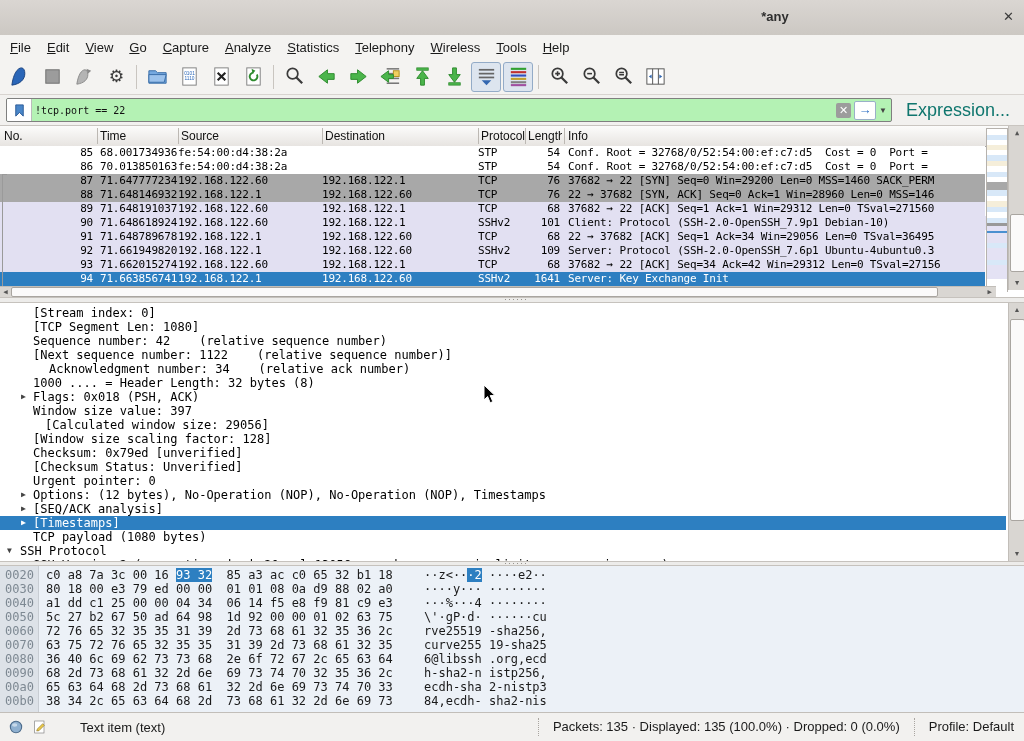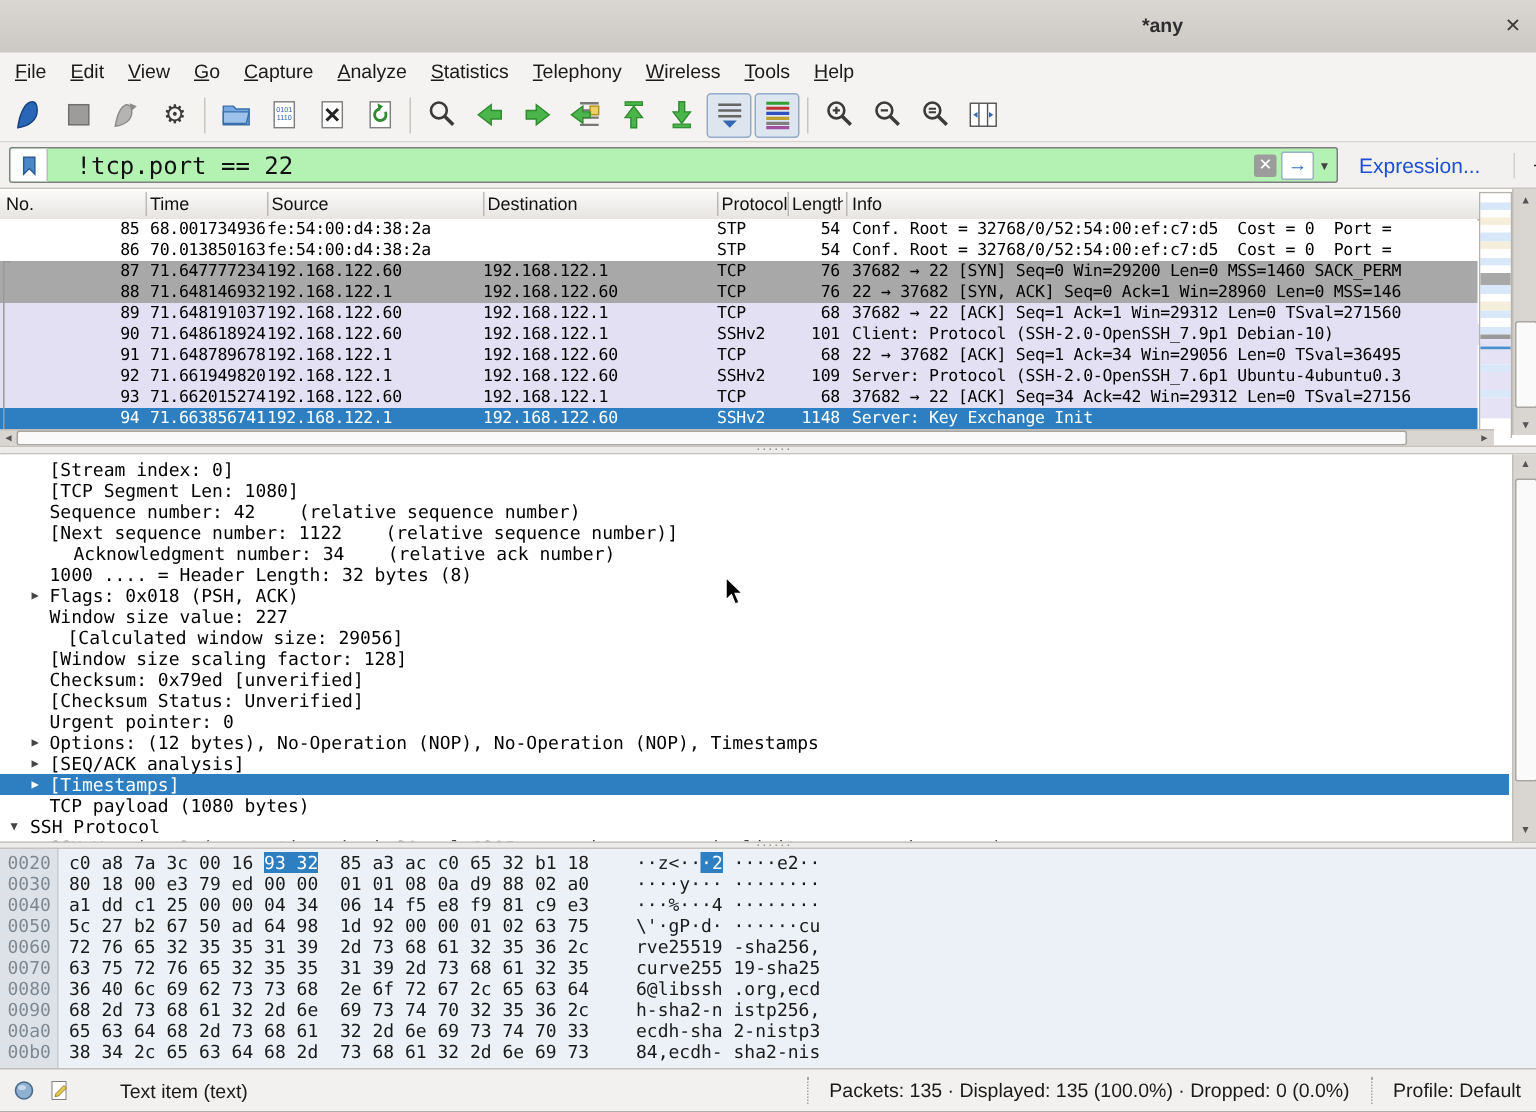--- a/index.html
+++ b/index.html
@@ -23,26 +23,26 @@
   .tb-btn svg{width:23px;height:23px;}
   .tb-btn.pressed{background:#dde5ef;border:1px solid #93abc7;}
   .tb-sep{width:1px;height:24px;background:#c9c5c0;margin:0 4px;}
   
   #filterbar{position:absolute;left:0;top:95px;width:1024px;height:31px;background:#f2f1ef;
              border-bottom:1px solid #c9c5c0;display:flex;align-items:center;box-sizing:border-box;padding:0 6px;}
   #filter-entry{flex:0 0 884px;height:22px;border:1px solid #7f7f7f;border-radius:2px;background:var(--filter-green);
                 display:flex;align-items:center;overflow:hidden;}
   #filter-bookmark{width:24px;height:100%;background:#fff;border-right:1px solid #bbb;display:flex;align-items:center;justify-content:center;}
   #filter-bookmark svg{width:15px;height:15px;}
-  #filter-text{flex:1;font-family:"DejaVu Sans Mono",monospace;font-size:16px;color:#111;padding-left:19px;white-space:pre;}
+  #filter-text{flex:1;font-family:"DejaVu Sans Mono",monospace;font-size:10px;color:#111;padding-left:3px;white-space:pre;}
   #filter-clear{width:15px;height:15px;background:#9c9c9c;border-radius:2px;color:#fff;font-size:11px;line-height:15px;text-align:center;margin-right:3px;}
   #filter-apply{width:20px;height:17px;background:#fff;border:1px solid #9ab0c8;border-radius:2px;color:#2f6fc4;
                 font-size:13px;line-height:15px;text-align:center;font-weight:bold;margin-right:3px;}
   #filter-caret{font-size:8px;color:#444;margin-right:4px;}
-  #expression-label{font-size:14px;color:#1d4ed8;margin-left:14px;}
+  #expression-label{font-size:18px;color:#0f766e;margin-left:14px;}
   #add-filter-btn{font-size:15px;color:#1a1a1a;margin-left:22px;padding-left:12px;border-left:1px solid #d4d0cc;}
   
   #packet-list{position:absolute;left:0;top:126px;width:1024px;height:171px;background:#fff;
                font-family:"DejaVu Sans Mono",monospace;font-size:11px;letter-spacing:-0.2px;}
   #pl-header{position:absolute;left:0;top:0;width:1024px;height:20px;
              background:linear-gradient(#fcfcfb,#e7e4e1);border-bottom:1px solid #a8a4a0;
              font-family:"Liberation Sans",sans-serif;font-size:12px;letter-spacing:0;color:#111;}
   .pl-col-label{position:absolute;top:0;line-height:20px;overflow:hidden;white-space:nowrap;}
   .pl-col-sep{position:absolute;top:2px;height:16px;width:1px;background:#bcb8b3;}
   .pkt-row{position:absolute;left:0;width:985px;height:14px;line-height:14px;white-space:pre;color:#000;}
@@ -306,21 +306,21 @@
     <div id="pl-rows">
         <div class="pkt-row r-stp" style="top: 20px;"><span class="f-no">85</span><span class="f-time">68.001734936</span><span class="f-src">fe:54:00:d4:38:2a</span><span class="f-dst"></span><span class="f-proto">STP</span><span class="f-len">54</span><span class="f-info">Conf. Root = 32768/0/52:54:00:ef:c7:d5  Cost = 0  Port =</span></div>
         <div class="pkt-row r-stp" style="top: 34px;"><span class="f-no">86</span><span class="f-time">70.013850163</span><span class="f-src">fe:54:00:d4:38:2a</span><span class="f-dst"></span><span class="f-proto">STP</span><span class="f-len">54</span><span class="f-info">Conf. Root = 32768/0/52:54:00:ef:c7:d5  Cost = 0  Port =</span></div>
         <div class="pkt-row r-tcp-syn" style="top: 48px;"><span class="f-no">87</span><span class="f-time">71.647777234</span><span class="f-src">192.168.122.60</span><span class="f-dst">192.168.122.1</span><span class="f-proto">TCP</span><span class="f-len">76</span><span class="f-info">37682 → 22 [SYN] Seq=0 Win=29200 Len=0 MSS=1460 SACK_PERM</span></div>
         <div class="pkt-row r-tcp-syn" style="top: 62px;"><span class="f-no">88</span><span class="f-time">71.648146932</span><span class="f-src">192.168.122.1</span><span class="f-dst">192.168.122.60</span><span class="f-proto">TCP</span><span class="f-len">76</span><span class="f-info">22 → 37682 [SYN, ACK] Seq=0 Ack=1 Win=28960 Len=0 MSS=146</span></div>
         <div class="pkt-row r-tcp" style="top: 76px;"><span class="f-no">89</span><span class="f-time">71.648191037</span><span class="f-src">192.168.122.60</span><span class="f-dst">192.168.122.1</span><span class="f-proto">TCP</span><span class="f-len">68</span><span class="f-info">37682 → 22 [ACK] Seq=1 Ack=1 Win=29312 Len=0 TSval=271560</span></div>
         <div class="pkt-row r-tcp" style="top: 90px; padding-left: 16px;"><span class="f-no">90</span><span class="f-time">71.648618924</span><span class="f-src">192.168.122.60</span><span class="f-dst">192.168.122.1</span><span class="f-proto">SSHv2</span><span class="f-len">101</span><span class="f-info">Client: Protocol (SSH-2.0-OpenSSH_7.9p1 Debian-10)</span></div>
         <div class="pkt-row r-tcp" style="top: 104px;"><span class="f-no">91</span><span class="f-time">71.648789678</span><span class="f-src">192.168.122.1</span><span class="f-dst">192.168.122.60</span><span class="f-proto">TCP</span><span class="f-len">68</span><span class="f-info">22 → 37682 [ACK] Seq=1 Ack=34 Win=29056 Len=0 TSval=36495</span></div>
         <div class="pkt-row r-tcp" style="top: 118px;"><span class="f-no">92</span><span class="f-time">71.661949820</span><span class="f-src">192.168.122.1</span><span class="f-dst">192.168.122.60</span><span class="f-proto">SSHv2</span><span class="f-len">109</span><span class="f-info">Server: Protocol (SSH-2.0-OpenSSH_7.6p1 Ubuntu-4ubuntu0.3</span></div>
         <div class="pkt-row r-tcp" style="top: 132px;"><span class="f-no">93</span><span class="f-time">71.662015274</span><span class="f-src">192.168.122.60</span><span class="f-dst">192.168.122.1</span><span class="f-proto">TCP</span><span class="f-len">68</span><span class="f-info">37682 → 22 [ACK] Seq=34 Ack=42 Win=29312 Len=0 TSval=27156</span></div>
-        <div class="pkt-row r-selected" style="top: 146px;"><span class="f-no">94</span><span class="f-time">71.663856741</span><span class="f-src">192.168.122.1</span><span class="f-dst">192.168.122.60</span><span class="f-proto">SSHv2</span><span class="f-len">1148</span><span class="f-info">Server: Key Exchange Init</span></div>
+        <div class="pkt-row r-selected" style="top: 146px;"><span class="f-no">94</span><span class="f-time">71.663856741</span><span class="f-src">192.168.122.1</span><span class="f-dst">192.168.122.60</span><span class="f-proto">SSHv2</span><span class="f-len">1641</span><span class="f-info">Server: Key Exchange Init</span></div>
       </div>
     <div id="conv-bracket"></div>
     <div id="pl-minimap">
         <div class="mm-stripe" style="height: 6px; background: rgb(255, 255, 255);"></div>
         <div class="mm-stripe" style="height: 5px; background: rgb(216, 232, 248);"></div>
         <div class="mm-stripe" style="height: 5px; background: rgb(255, 255, 255);"></div>
         <div class="mm-stripe" style="height: 5px; background: rgb(245, 238, 218);"></div>
         <div class="mm-stripe" style="height: 5px; background: rgb(255, 255, 255);"></div>
         <div class="mm-stripe" style="height: 6px; background: rgb(216, 232, 248);"></div>
         <div class="mm-stripe" style="height: 5px; background: rgb(245, 238, 218);"></div>
@@ -361,21 +361,21 @@
     </div>
 
   <div id="detail-pane">
       <div class="d-line" style="top: 3px;"><span class="txt" style="left: 33px;">[Stream index: 0]</span></div>
       <div class="d-line" style="top: 17px;"><span class="txt" style="left: 33px;">[TCP Segment Len: 1080]</span></div>
       <div class="d-line" style="top: 31px;"><span class="txt" style="left: 33px;">Sequence number: 42    (relative sequence number)</span></div>
       <div class="d-line" style="top: 45px;"><span class="txt" style="left: 33px;">[Next sequence number: 1122    (relative sequence number)]</span></div>
       <div class="d-line" style="top: 59px;"><span class="txt" style="left: 49px;">Acknowledgment number: 34    (relative ack number)</span></div>
       <div class="d-line" style="top: 73px;"><span class="txt" style="left: 33px;">1000 .... = Header Length: 32 bytes (8)</span></div>
       <div class="d-line" style="top: 87px;"><span class="exp" style="left: 21px;">▶</span><span class="txt" style="left: 33px;">Flags: 0x018 (PSH, ACK)</span></div>
-      <div class="d-line" style="top: 101px;"><span class="txt" style="left: 33px;">Window size value: 227</span></div>
+      <div class="d-line" style="top: 101px;"><span class="txt" style="left: 33px;">Window size value: 397</span></div>
       <div class="d-line" style="top: 115px;"><span class="txt" style="left: 33px; margin-left: 12px;">[Calculated window size: 29056]</span></div>
       <div class="d-line" style="top: 129px;"><span class="txt" style="left: 33px;">[Window size scaling factor: 128]</span></div>
       <div class="d-line" style="top: 143px;"><span class="txt" style="left: 33px;">Checksum: 0x79ed [unverified]</span></div>
       <div class="d-line" style="top: 157px;"><span class="txt" style="left: 33px;">[Checksum Status: Unverified]</span></div>
       <div class="d-line" style="top: 171px;"><span class="txt" style="left: 33px;">Urgent pointer: 0</span></div>
       <div class="d-line" style="top: 185px;"><span class="exp" style="left: 21px;">▶</span><span class="txt" style="left: 33px;">Options: (12 bytes), No-Operation (NOP), No-Operation (NOP), Timestamps</span></div>
       <div class="d-line" style="top: 199px;"><span class="exp" style="left: 21px;">▶</span><span class="txt" style="left: 33px;">[SEQ/ACK analysis]</span></div>
       <div class="d-line d-selected" style="top: 213px;"><span class="exp" style="left: 21px;">▶</span><span class="txt" style="left: 33px;">[Timestamps]</span></div>
       <div class="d-line" style="top: 227px;"><span class="txt" style="left: 33px;">TCP payload (1080 bytes)</span></div>
       <div class="d-line" style="top: 241px;"><span class="exp" style="left: 7px;">▼</span><span class="txt" style="left: 20px; text-align: right;">SSH Protocol</span></div>

